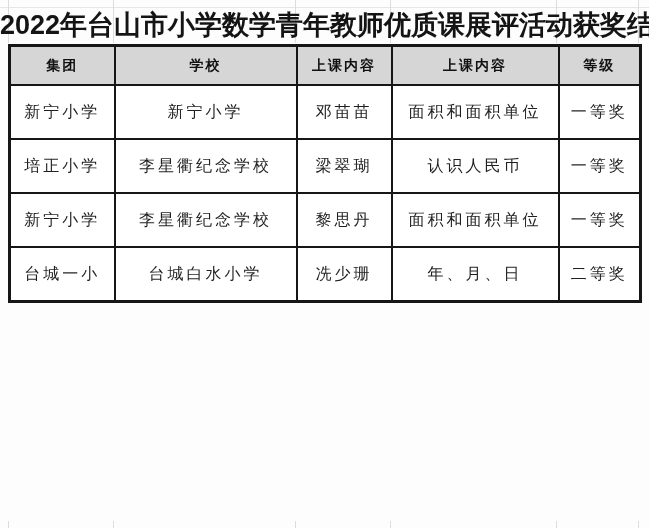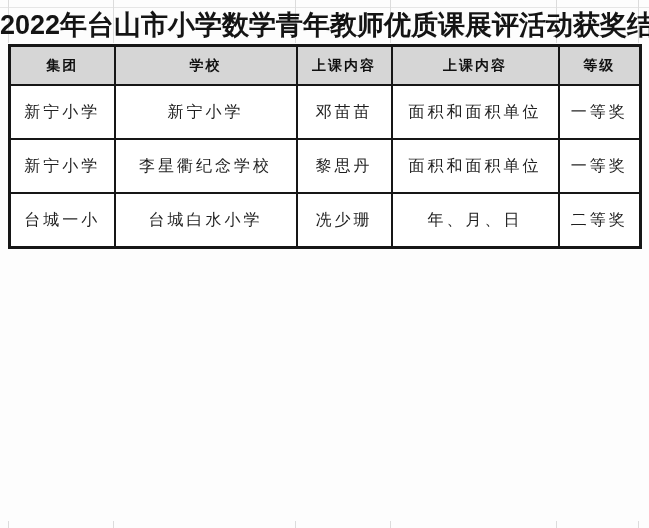--- a/index.html
+++ b/index.html
@@ -91,20 +91,27 @@
     </thead>
     <tbody>
       <tr>
         <td>新宁小学</td>
         <td>新宁小学</td>
         <td>邓苗苗</td>
         <td>面积和面积单位</td>
         <td>一等奖</td>
       </tr>
       <tr>
+        <td>培正小学</td>
+        <td>李星衢纪念学校</td>
+        <td>梁翠瑚</td>
+        <td>认识人民币</td>
+        <td>一等奖</td>
+      </tr>
+      <tr>
         <td>新宁小学</td>
         <td>李星衢纪念学校</td>
         <td>黎思丹</td>
         <td>面积和面积单位</td>
         <td>一等奖</td>
       </tr>
       <tr>
         <td>台城一小</td>
         <td>台城白水小学</td>
         <td>冼少珊</td>

